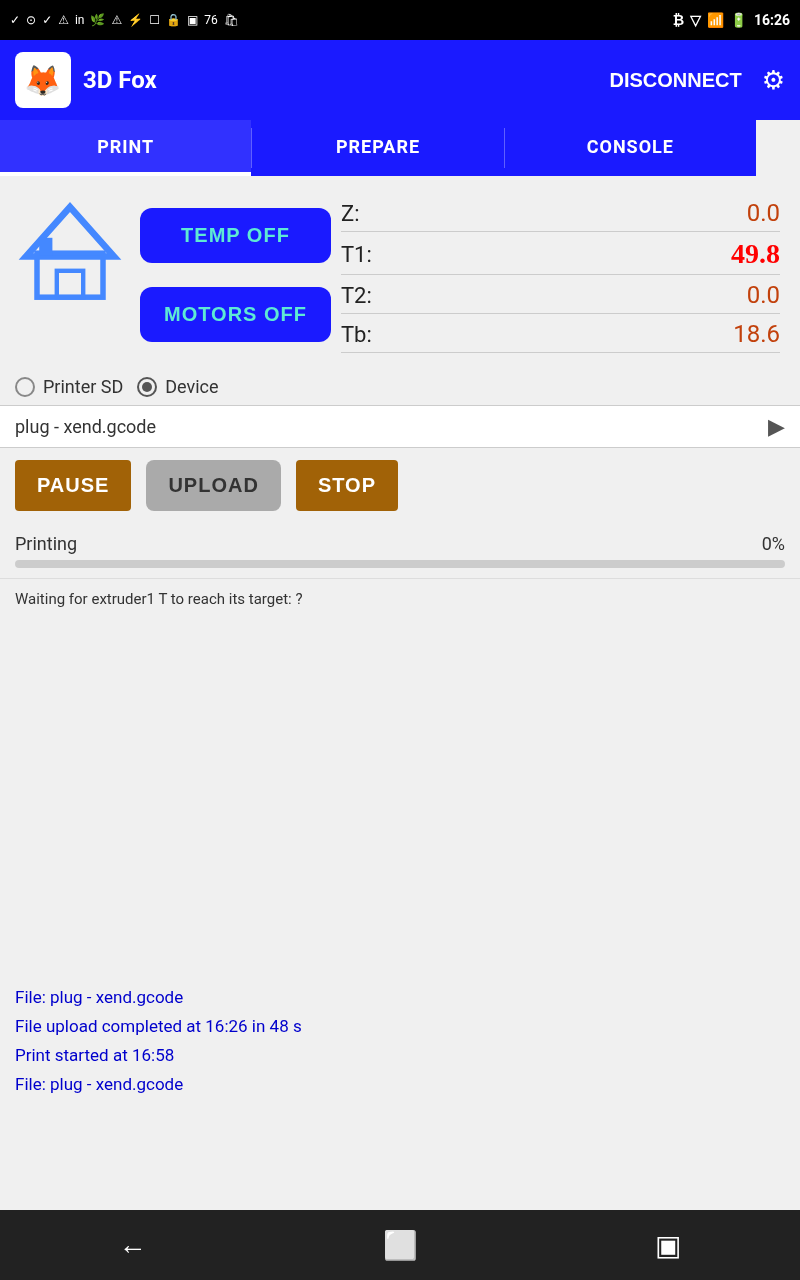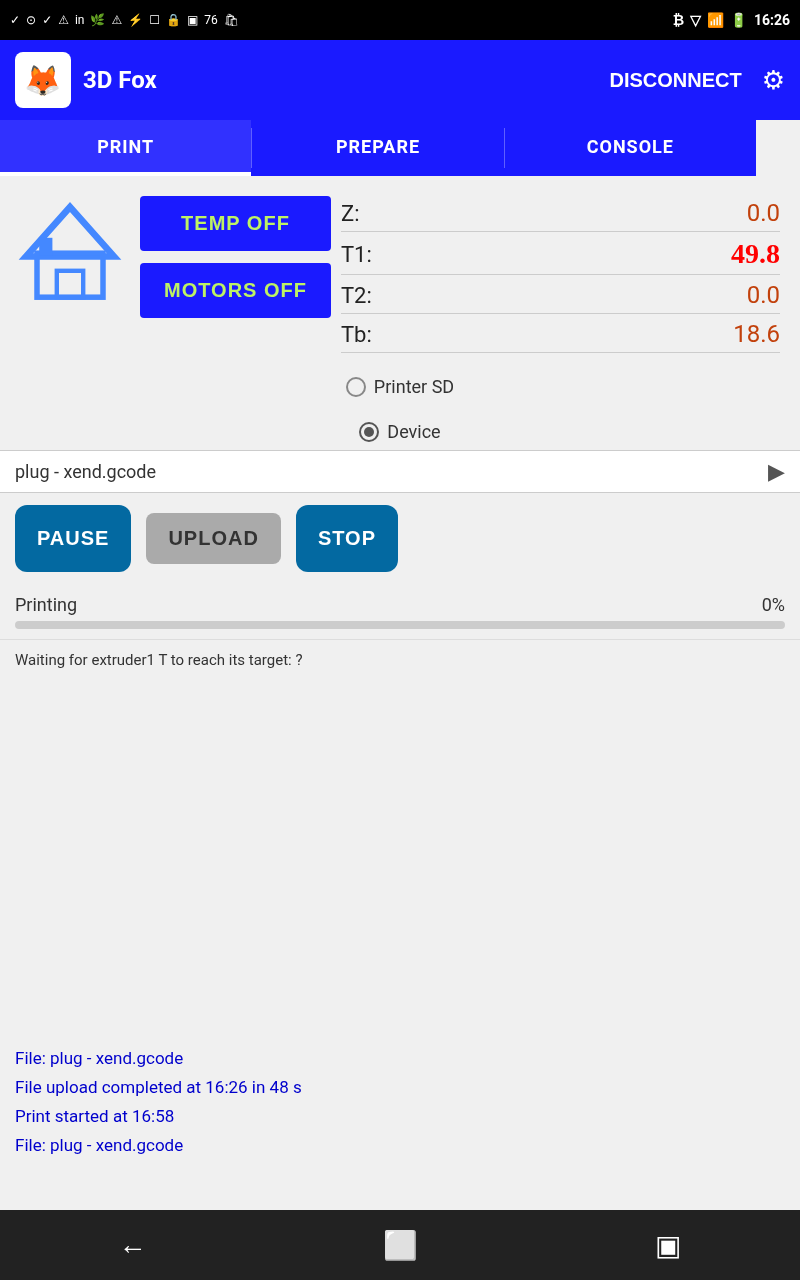--- a/index.html
+++ b/index.html
@@ -147,30 +147,31 @@
 
     
     .action-buttons {
       display: flex;
       flex-direction: column;
       gap: 12px;
       padding-top: 5px;
     }
     .blue-btn {
       background: #1a1aff;
-      color: #bef264;
+      color: #5eead4;
       border: none;
-      border-radius: 4px;
+      border-radius: 12px;
       font-size: 20px;
       font-weight: bold;
       padding: 16px 24px;
       cursor: pointer;
       min-width: 170px;
       text-align: center;
       letter-spacing: 1px;
+      margin-top: 12px;
     }
 
     
     .status-values {
       flex: 1;
       display: flex;
       flex-direction: column;
       gap: 6px;
       padding-top: 8px;
       padding-right: 10px;
@@ -197,23 +198,22 @@
       font-size: 28px;
       font-weight: bold;
       font-family: Liberation Serif, serif;
     }
 
     
     #radio-row {
       display: flex;
       align-items: center;
       padding: 8px 15px;
-      gap: 24px;
-      background: #f0f0f0;
-      flex-direction: column;
+      gap: 14px;
+      background: #f0f0f0;
     }
     .radio-option {
       display: flex;
       align-items: center;
       gap: 8px;
       font-size: 18px;
       color: #333;
     }
     .radio-circle {
       width: 20px;
@@ -255,27 +255,27 @@
     }
 
     
     #action-row {
       display: flex;
       align-items: center;
       padding: 12px 15px;
       gap: 15px;
     }
     .action-btn-blue {
-      background: #0369a1;
+      background: #a16207;
       color: #fff;
       border: none;
-      border-radius: 12px;
+      border-radius: 4px;
       font-size: 20px;
       font-weight: bold;
-      padding: 22px 22px;
+      padding: 14px 22px;
       cursor: pointer;
       letter-spacing: 1px;
     }
     .action-btn-gray {
       background: #aaa;
       color: #333;
       border: none;
       border-radius: 8px;
       font-size: 20px;
       font-weight: bold;

